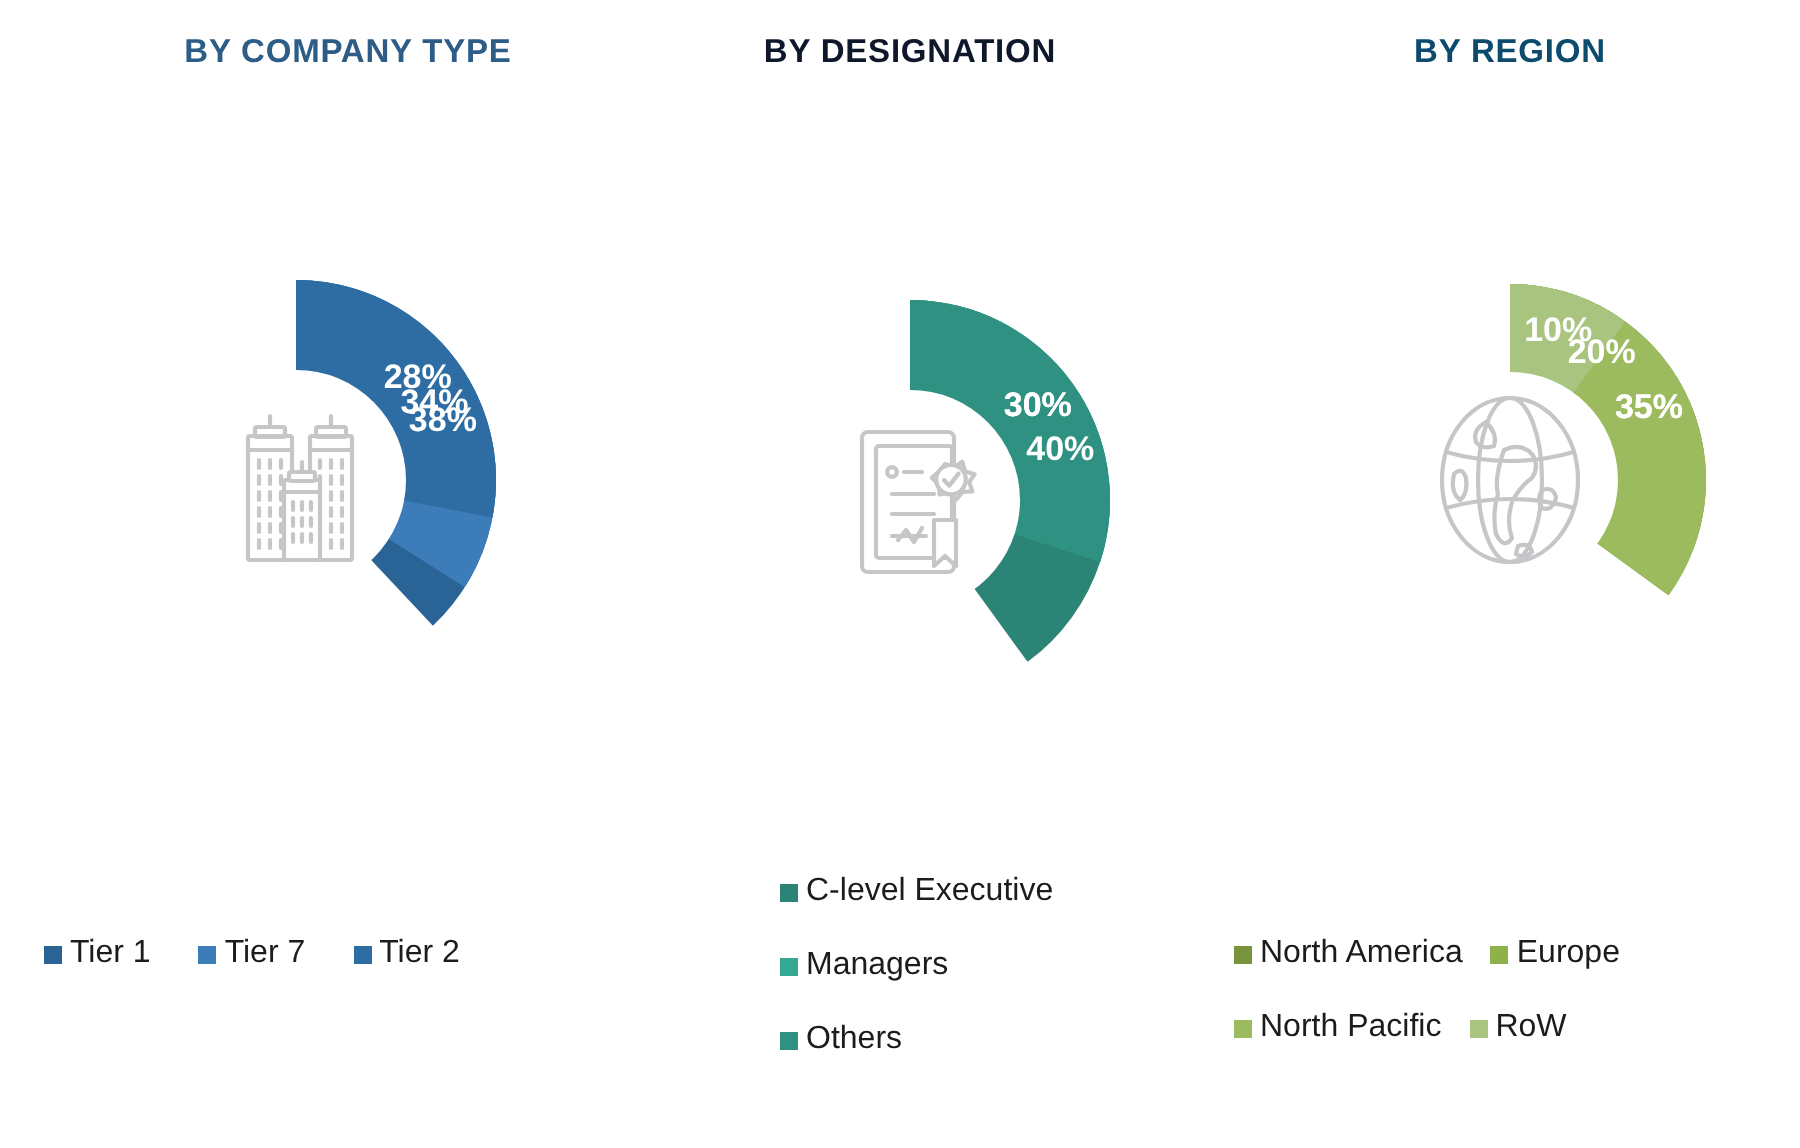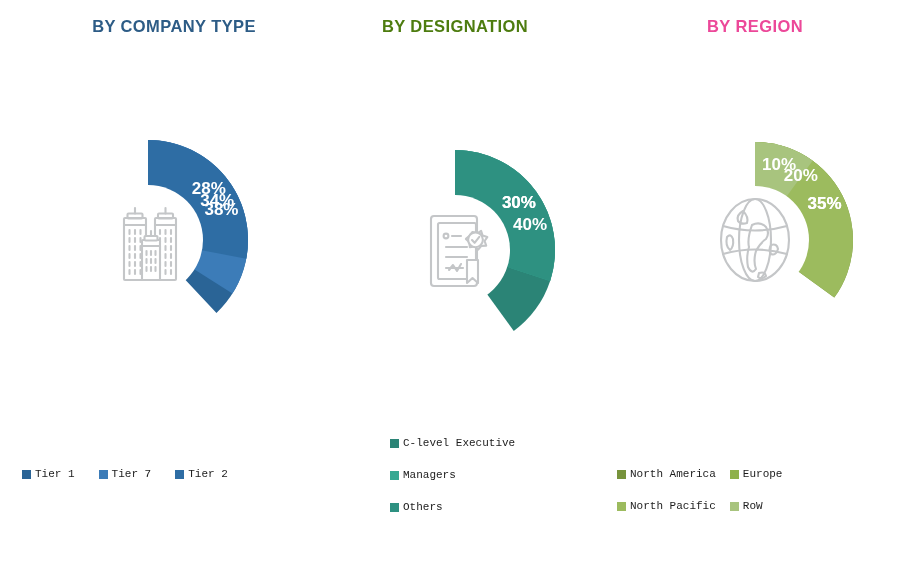--- a/index.html
+++ b/index.html
@@ -23,22 +23,22 @@
   
   .panel-title {
     position: absolute;
     font-size: 16.5px;
     font-weight: bold;
     letter-spacing: 0.4px;
     white-space: nowrap;
     text-align: center;
   }
   #title-company  { left: 0px;   top: 17px; width: 300px; color: #2d5c86; margin-left: 24px; }
-  #title-design   { left: 320px; top: 17px; width: 270px; color: #4d7c0f; }
-  #title-region   { left: 620px; top: 17px; width: 270px; color: #ec4899; }
+  #title-design   { left: 320px; top: 17px; width: 270px; color: #0f172a; }
+  #title-region   { left: 620px; top: 17px; width: 270px; color: #0c4a6e; }
 
   
   .donut-wrap {
     position: absolute;
   }
   .donut-wrap svg { display: block; overflow: visible; }
 
   .slice-label {
     font-family: "Liberation Sans", sans-serif;
     font-size: 17px;
@@ -61,23 +61,23 @@
     align-items: center;
     white-space: nowrap;
   }
   .legend-swatch {
     width: 9px;
     height: 9px;
     flex: 0 0 9px;
     margin-right: 4px;
   }
   .legend-label {
-    font-size: 11px;
+    font-size: 16px;
     color: #1c1c1c;
-    font-family: Liberation Mono, monospace;
+    font-family: Liberation Sans, sans-serif;
     line-height: 1;
   }
 
   
   #legend-company { left: 22px; top: 469px; width: 280px; }
   #legend-company .legend-item { margin-right: 24px; }
 
   
   #legend-designation { left: 390px; top: 438px; }
   #legend-designation .legend-row { margin-bottom: 21px; }

